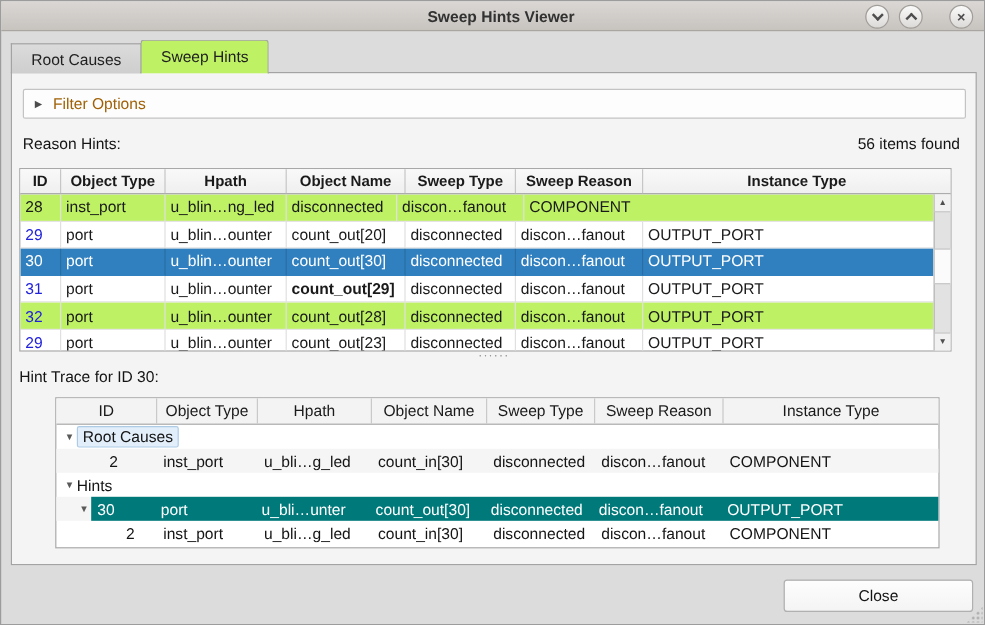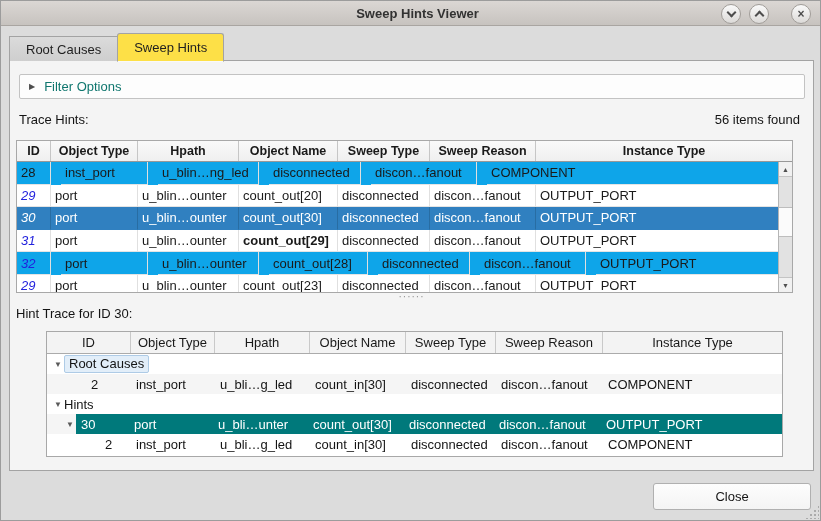--- a/index.html
+++ b/index.html
@@ -31,35 +31,35 @@
   .xglyph { font-size: 12px; color: #4d4d4d; line-height: 1; font-weight: bold; }
   
   .tabbar { position: absolute; left: 8px; top: 32px; display: flex; align-items: flex-end; z-index: 3; }
   .tab {
     height: 25px; padding: 0 16px; display: flex; align-items: center;
     font-size: 13px; color: #1f1f1f; cursor: pointer;
     background: linear-gradient(#dbdbdb, #cecece);
     border: 1px solid #a3a3a3; border-bottom: none; margin-right: -1px;
   }
   .tab.active {
-    height: 29px; background: #fde047; z-index: 4;
+    height: 29px; background: #bef264; z-index: 4;
     border-radius: 3px 3px 0 0; margin-bottom: -1px; border-bottom: 1px solid #f9f9f9;
   }
   
   .panel {
     position: absolute; left: 8px; top: 59px; width: 805px; height: 411px;
     background: #f4f4f4; border: 1px solid #a3a3a3; z-index: 2;
   }
   .filterbar {
     position: absolute; left: 9px; top: 13px; width: 786px; height: 25px;
     background: #fdfdfd; border: 1px solid #c3c3c3; border-radius: 2px;
     display: flex; align-items: center; padding-left: 9px; cursor: pointer;
   }
   .tri { font-size: 8px; color: #4c4c4c; margin-right: 9px; }
-  .filterbar .lbl { font-size: 13px; color: #0f766e; }
+  .filterbar .lbl { font-size: 13px; color: #a16207; }
   .caption { position: absolute; font-size: 13px; color: #141414; }
   #sweepLabel { left: 9px; top: 51px; }
   #itemsFound { right: 13px; top: 51px; }
   #traceLabel { left: 6px; top: 245px; }
   
   .t1 {
     position: absolute; left: 6px; top: 79px; width: 777px; height: 153px;
     background: #fff; border: 1px solid #a8a8a8; display: flex; flex-direction: column;
   }
   .t1-hdr { display: flex; height: 21px; background: linear-gradient(#f9f9f9, #efefef); border-bottom: 1px solid #989898; flex: none; }
@@ -71,24 +71,24 @@
   .t1-hdr .hc:last-child { border-right: none; }
   .t1-main { display: flex; flex: 1; min-height: 0; }
   .t1-body { flex: 1; overflow: hidden; }
   .t1-row { display: flex; height: 22.6px; cursor: pointer; }
   .t1-row .c {
     font-size: 13px; color: #1a1a1a; padding: 0 4px;
     display: flex; align-items: center; overflow: hidden; white-space: nowrap;
     border-right: 1px solid #e0e0e0; border-bottom: 1px solid #e4e4e4;
   }
   .t1-row .c:last-child { border-right: none; }
-  .t1-row.alt { background: #0ea5e9; gap: 10px; }
+  .t1-row.alt { background: #bef264; }
   .t1-row.sel { background: #3080c0; }
   .t1-row.sel .c { color: #fff; border-right-color: rgba(0,0,0,0.15); border-bottom-color: transparent; }
-  .c.idlink { color: #2222dd; font-style: italic; }
+  .c.idlink { color: #2222dd; }
   .t1-row.sel .c.idlink { color: #fff; }
   
   .sb { width: 14px; flex: none; border-left: 1px solid #b5b5b5; background: #e2e2e2; display: flex; flex-direction: column; }
   .sb-btn { height: 15px; flex: none; background: #f1f1f1; display: flex; align-items: center; justify-content: center;
             font-size: 7px; color: #4f4f4f; cursor: pointer; }
   .sb-btn.up { border-bottom: 1px solid #c4c4c4; }
   .sb-btn.dn { border-top: 1px solid #c4c4c4; }
   .sb-track { flex: 1; position: relative; }
   .sb-thumb { position: absolute; left: 0; right: 0; top: 30%; height: 30%;
               background: #fbfbfb; border-top: 1px solid #bdbdbd; border-bottom: 1px solid #bdbdbd; cursor: pointer; }
@@ -149,21 +149,21 @@
       <div class="tab active">Sweep Hints</div>
     </div>
 
   <div class="panel">
 
     <div class="filterbar">
       <span class="tri">▶</span>
       <span class="lbl">Filter Options</span>
     </div>
 
-    <span class="caption" id="sweepLabel">Trace Hints:</span>
+    <span class="caption" id="sweepLabel">Reason Hints:</span>
     <span class="caption" id="itemsFound">56 items found</span>
 
     <div class="t1">
       <div class="t1-hdr" id="t1hdr">
           <div class="hc" style="width: 34px; flex: 0 0 auto;">ID</div>
           <div class="hc" style="width: 87px; flex: 0 0 auto;">Object Type</div>
           <div class="hc" style="width: 101px; flex: 0 0 auto;">Hpath</div>
           <div class="hc" style="width: 99px; flex: 0 0 auto;">Object Name</div>
           <div class="hc" style="width: 92px; flex: 0 0 auto;">Sweep Type</div>
           <div class="hc" style="width: 106px; flex: 0 0 auto;">Sweep Reason</div>

